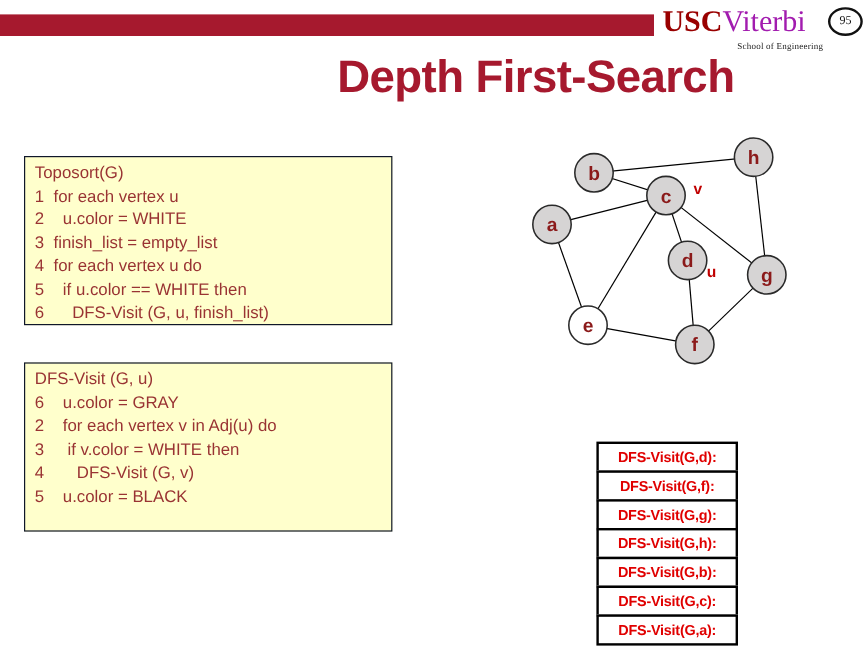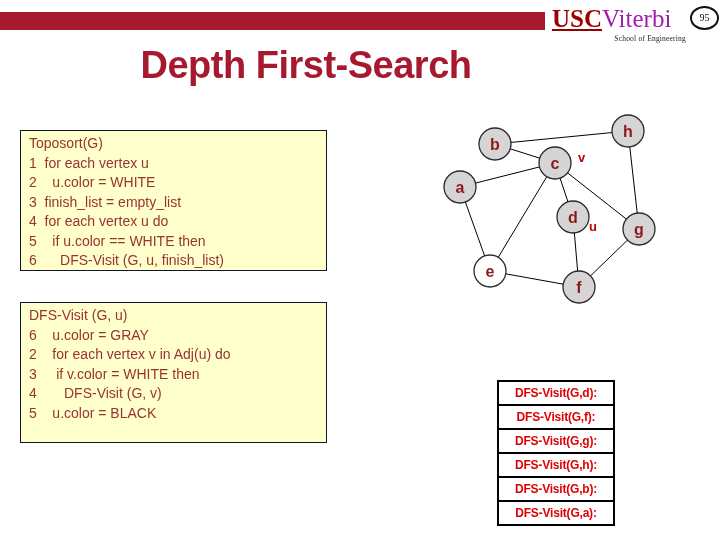--- a/index.html
+++ b/index.html
@@ -9,35 +9,35 @@
   }
   
   .header-bar{
     position:absolute;left:0;top:12px;width:545px;height:18px;
     background:var(--accent,#A6192E);
   }
   .logo{
     position:absolute;left:552px;top:6px;width:136px;height:44px;
     font-family:"Liberation Serif",serif;text-align:left;line-height:1;
   }
-  .logo .usc{color:var(--usc-red,#990000);font-weight:bold;font-size:25px;text-decoration:underline;}
+  .logo .usc{color:var(--usc-red,#990000);font-weight:bold;font-size:25px;}
   .logo .viterbi{color:#a21caf;font-size:25px;}
   .logo .school{
     display:block;text-align:right;font-size:7.5px;color:#222222;
     margin-top:4px;padding-right:2px;letter-spacing:.2px;
   }
   .page-badge{
     position:absolute;left:690px;top:6px;width:29px;height:24px;
     border:2px solid #111;border-radius:50%;background:#fff;
     box-sizing:border-box;text-align:center;line-height:20px;
     font-family:Liberation Serif, serif;font-size:10px;color:#111;
   }
   
   .title{
-    position:absolute;left:0;top:44px;width:612px;text-align:center;
+    position:absolute;left:0;top:44px;width:612px;text-align:right;
     font-size:38px;font-weight:700;letter-spacing:-0.5px;
     color:var(--accent,#A6192E);
   }
   
   .codebox{
     position:absolute;left:20px;width:307px;height:141px;
     background:var(--code-bg,#FFFFCC);border:1px solid #0f172a;
     box-sizing:border-box;padding:3px 0 0 8px;
     color:var(--code-text,#993333);font-size:14px;line-height:19.5px;
   }
@@ -47,21 +47,21 @@
   
   #graph-svg{position:absolute;left:0;top:0;width:720px;height:540px;}
   
   .stack{position:absolute;left:497px;top:364px;width:118px;}
   .stack-row{
     box-sizing:border-box;width:118px;height:26px;margin-top:-2px;
     border:2px solid #000;background:#fff;text-align:center;
     line-height:22px;font-size:12px;font-weight:bold;
     color:var(--stack-red,#E00000);letter-spacing:-0.2px;
   }
-  .stack-row:first-child{margin-top:16px;}
+  .stack-row:first-child{margin-top:4px;}
 </style>
 </head>
 <body>
 
 <div class="slide" style="--accent: #A6192E; --usc-red: #990000; --code-bg: #FFFFCC; --code-text: #993333; --stack-red: #E00000;">
 
   <div class="header-bar"></div>
 
   <div class="logo">
     <span class="usc">USC</span><span class="viterbi">Viterbi</span>
@@ -140,16 +140,17 @@
       <text x="578" y="162" fill="#C00000" font-family="&quot;Liberation Sans&quot;, sans-serif" font-size="13" font-weight="bold">v</text>
       <text x="589" y="231" fill="#C00000" font-family="&quot;Liberation Sans&quot;, sans-serif" font-size="13" font-weight="bold">u</text>
     </svg>
 
   <div class="stack">
     <div class="stack-row">DFS-Visit(G,d):</div>
     <div class="stack-row">DFS-Visit(G,f):</div>
     <div class="stack-row">DFS-Visit(G,g):</div>
     <div class="stack-row">DFS-Visit(G,h):</div>
     <div class="stack-row">DFS-Visit(G,b):</div>
+    <div class="stack-row">DFS-Visit(G,c):</div>
     <div class="stack-row">DFS-Visit(G,a):</div>
   </div>
 
 </div>
 
 </body></html>

